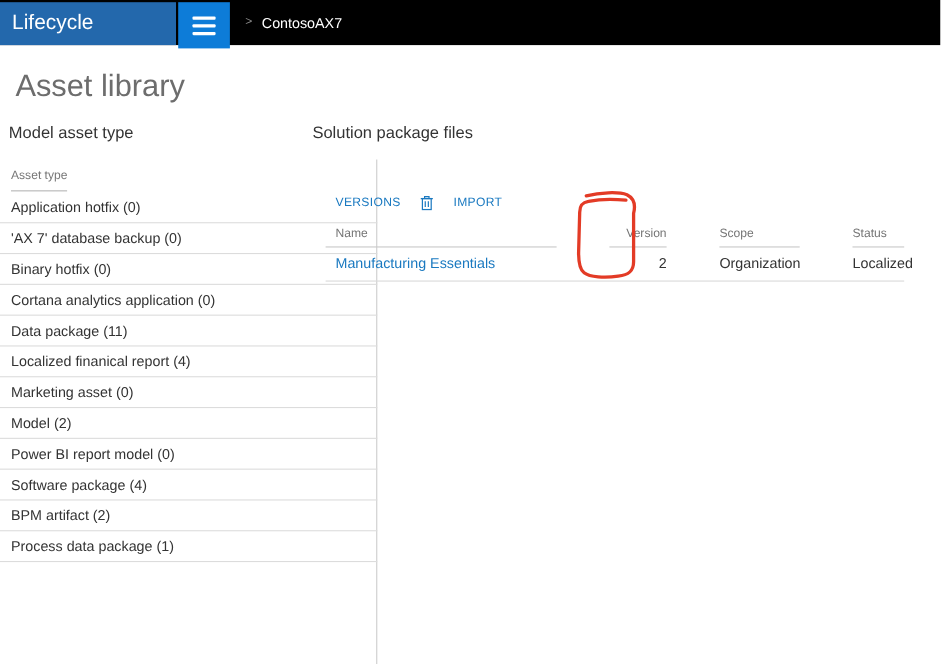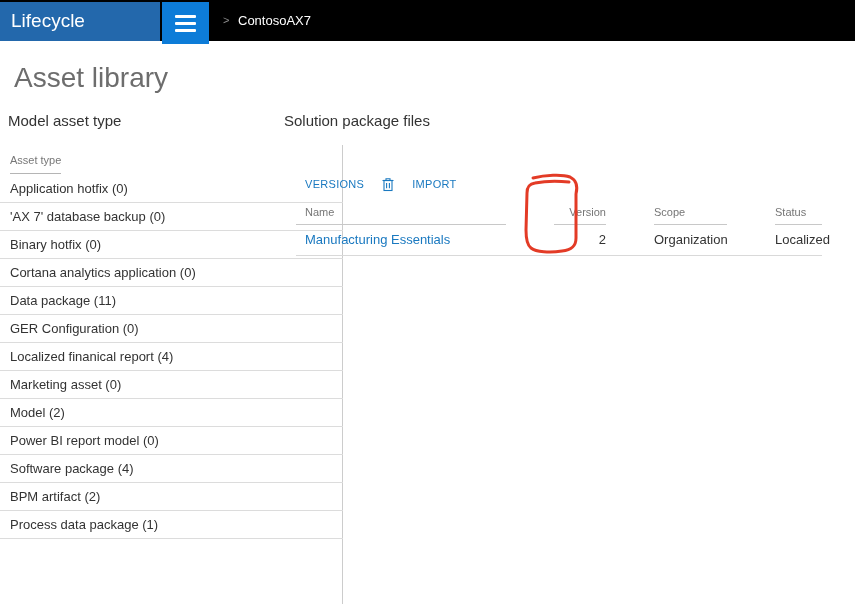--- a/index.html
+++ b/index.html
@@ -75,21 +75,20 @@
   <div class="panel-vline"></div>
   <div class="asset-type-header">
     <span>Asset type</span>
   </div>
   <div class="asset-list">
     <div class="asset-item"><span class="lbl">Application hotfix (0)</span></div>
     <div class="asset-item"><span class="lbl">'AX 7' database backup (0)</span></div>
     <div class="asset-item"><span class="lbl">Binary hotfix (0)</span></div>
     <div class="asset-item"><span class="lbl">Cortana analytics application (0)</span></div>
     <div class="asset-item"><span class="lbl">Data package (11)</span></div>
-    <div class="asset-item"><span class="lbl">GER Configuration (0)</span></div>
     <div class="asset-item"><span class="lbl">Localized finanical report (4)</span></div>
     <div class="asset-item"><span class="lbl">Marketing asset (0)</span></div>
     <div class="asset-item"><span class="lbl">Model (2)</span></div>
     <div class="asset-item"><span class="lbl">Power BI report model (0)</span></div>
     <div class="asset-item"><span class="lbl">Software package (4)</span></div>
     <div class="asset-item"><span class="lbl">BPM artifact (2)</span></div>
     <div class="asset-item"><span class="lbl">Process data package (1)</span></div>
   </div>
 </div>
 

